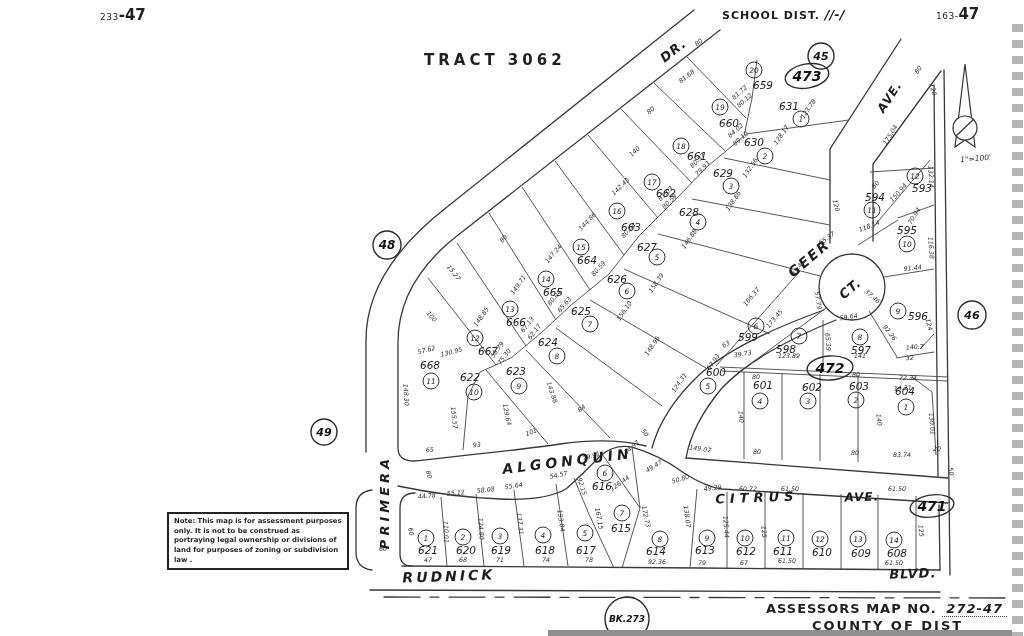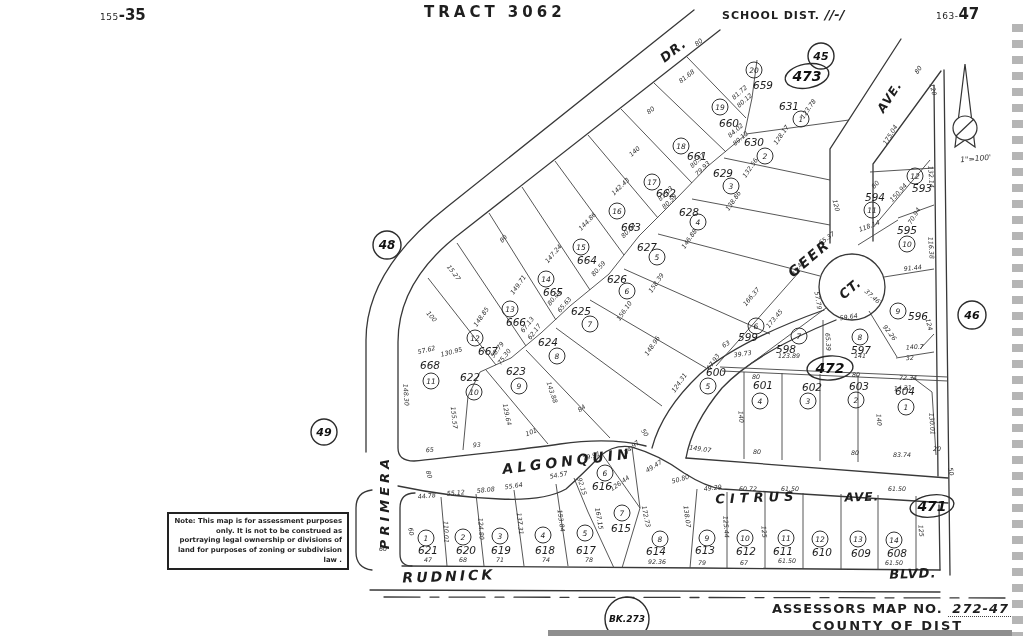--- a/index.html
+++ b/index.html
@@ -2,42 +2,42 @@
 <html><head>
 <meta charset="utf-8">
 <style>
   html,body{margin:0;padding:0;background:#fff;}
   .canvas{position:relative;width:1024px;height:636px;background:#ffffff;overflow:hidden;
           font-family:"DejaVu Sans",sans-serif;color:#1f1f1f;}
   .abs{position:absolute;}
   
   .sheet-no{font-size:9px;letter-spacing:.5px;}
   .sheet-no b{font-size:15px;font-weight:bold;letter-spacing:0;}
-  .tract-title{font-size:15px;font-weight:bold;letter-spacing:4px;}
+  .tract-title{font-size:15px;font-weight:bold;letter-spacing:4px;margin-top:48px;}
   .school{font-size:11px;font-weight:bold;letter-spacing:1px;}
   .school .hw{font-style:italic;font-weight:bold;font-size:13px;letter-spacing:0;}
   .assessors{font-size:13px;font-weight:bold;letter-spacing:1px;}
   .assessors .hw{font-style:italic;font-weight:bold;border-bottom:1px dotted #444;padding:0 4px;}
   .county{font-size:13px;font-weight:bold;letter-spacing:2px;}
   .notebox{border:2px solid #222;background:#fff;font-size:6.9px;font-weight:bold;
-           line-height:1.4;padding:3px 5px;width:168px;text-align:right;}
+           line-height:1.4;padding:3px 5px;width:168px;}
   .checker{width:11px;background:repeating-linear-gradient(180deg,#b5b5b5 0 8px,#ffffff 8px 16px);}
   .graybar{background:#8f8f8f;}
   svg text{font-family:"DejaVu Sans",sans-serif;}
   .dim{font-style:italic;fill:#2e2e2e;}
   .lotnum{font-style:italic;fill:#1d1d1d;}
   .street{font-style:italic;fill:#1d1d1d;font-weight:bold;}
   .refnum{font-style:italic;fill:#111;}
 </style>
 </head>
 <body>
 
 <div class="canvas">
 
-  <div class="abs sheet-no" style="left:100px;top:6px;"><span>155</span><b>-35</b></div>
+  <div class="abs sheet-no" style="left:100px;top:6px;"><span>233</span><b>-47</b></div>
   <div class="abs tract-title" style="left:424px;top:3px;">TRACT 3062</div>
   <div class="abs school" style="left:722px;top:7px;text-align:center;"><span>SCHOOL DIST.</span> <span class="hw">//-/</span></div>
   <div class="abs sheet-no" style="left:936px;top:5px;"><span>163-</span><b>47</b></div>
 
   <svg id="map-svg" class="abs" style="left:0;top:0;" width="1024" height="636" viewBox="0 0 1024 636">
 
     <g fill="none" stroke="#383838" stroke-width="1.3" stroke-linecap="round">
       <path d="M694,10 L447,207 Q366,270 366,340 L366,452"></path>
       <path d="M720,30 L462,232 Q398,280 398,342 L398,448 Q398,461 414,461 C460,456 520,450 560,444 Q610,437 646,446"></path>
       <path d="M372,490 Q356,492 356,508 L356,552 Q356,568 372,570"></path>
@@ -475,18 +475,18 @@
       </g>
   </svg>
 
   <div class="abs notebox" style="left:167px;top:512px;">
     <span>Note: This map is for assessment purposes</span>
     <span>only. It is not to be construed as portraying</span>
     <span>legal ownership or divisions of land for</span>
     <span>purposes of zoning or subdivision law .</span>
   </div>
 
-  <div class="abs assessors" style="left:766px;top:601px;margin-left:6px;"><span>ASSESSORS MAP NO.</span> <span class="hw">272-47</span></div>
+  <div class="abs assessors" style="left:766px;top:601px;"><span>ASSESSORS MAP NO.</span> <span class="hw">272-47</span></div>
   <div class="abs county" style="left:812px;top:618px;">COUNTY OF DIST</div>
 
   <div class="abs checker" style="left:1012px;top:24px;height:612px;"></div>
   <div class="abs graybar" style="left:548px;top:630px;width:464px;height:6px;"></div>
 </div>
 
 </body></html>

